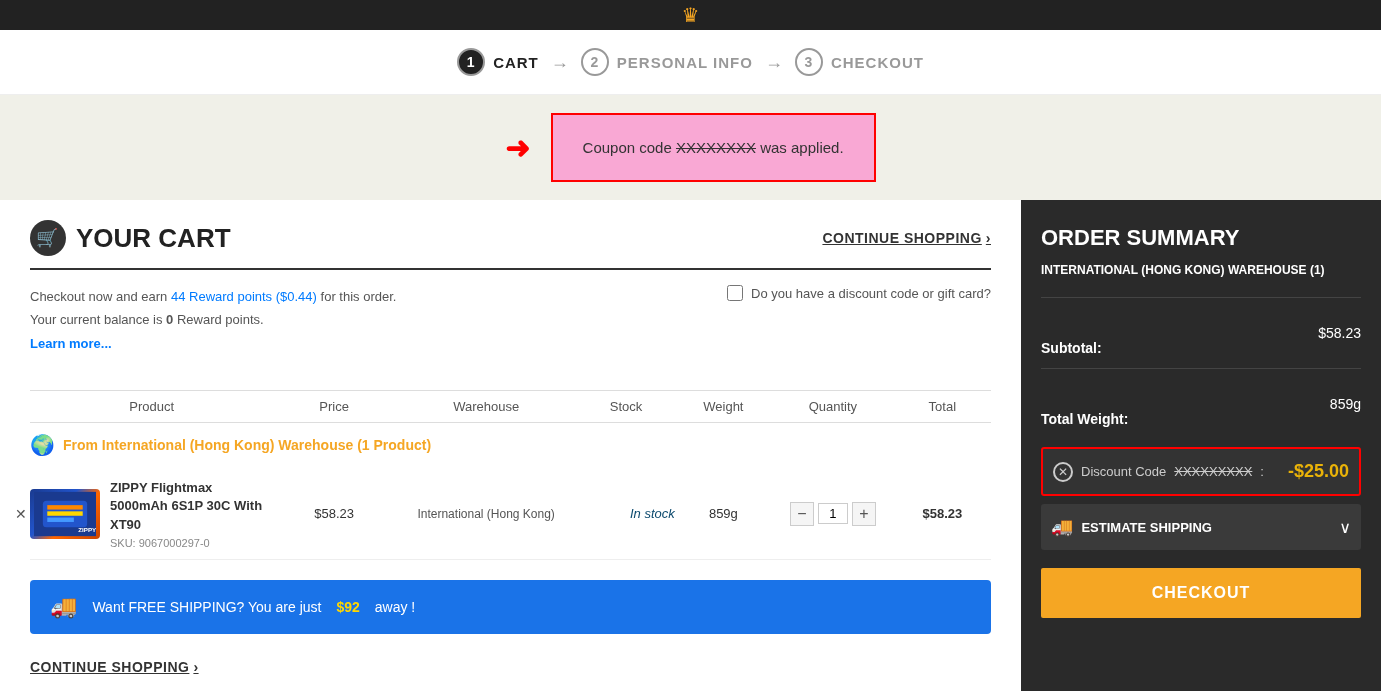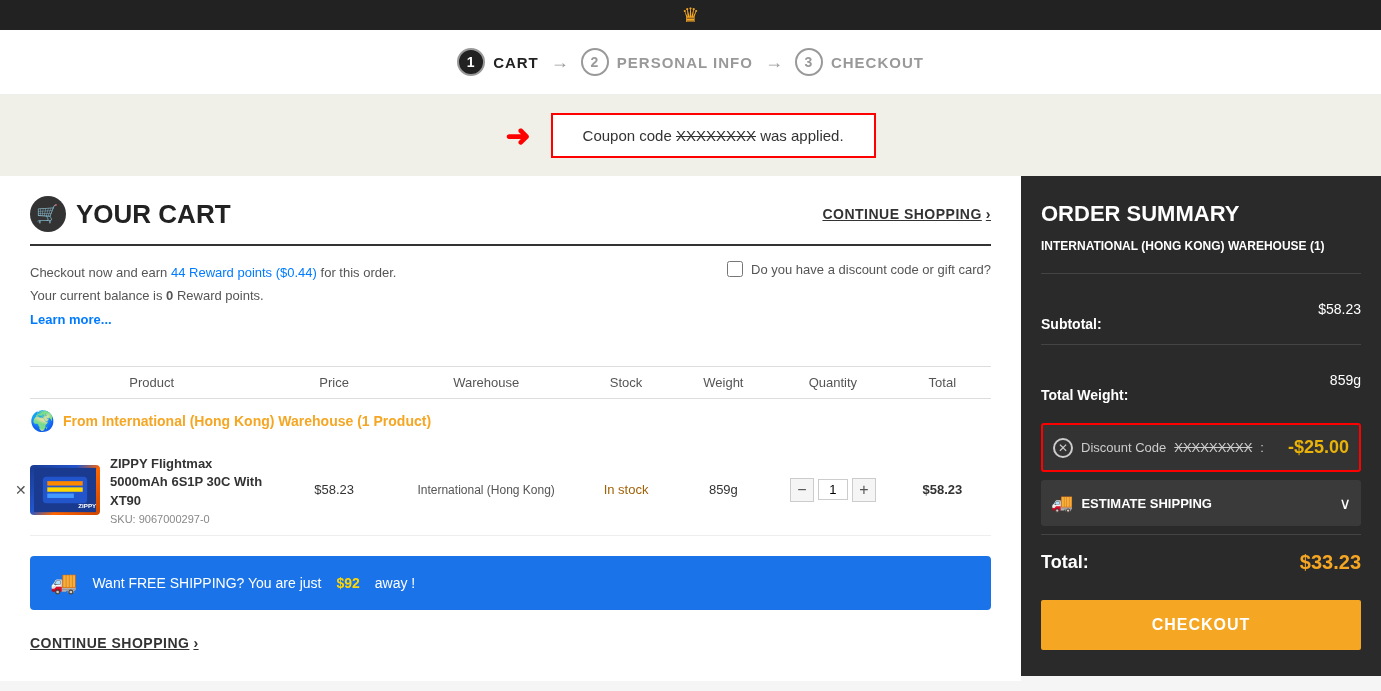--- a/index.html
+++ b/index.html
@@ -60,22 +60,22 @@
     .coupon-banner {
       background: #f0f0e8;
       padding: 18px 0;
       display: flex;
       align-items: center;
       justify-content: center;
       gap: 20px;
     }
     .coupon-box {
       border: 2px solid red;
-      background: #ffffff;
-      padding: 12px 30px;
+      background: #f9a8d4;
+      padding: 24px 30px;
       font-size: 15px;
       color: #333;
     }
     .coupon-code-text { text-decoration: line-through; color: #333; }
 
     
     .main-layout {
       display: flex;
       gap: 0;
       max-width: 1381px;
@@ -219,21 +219,21 @@
       color: white;
       font-weight: bold;
       text-align: center;
       padding: 4px;
     }
     .product-details { flex: 1; }
     .product-name { font-size: 13px; color: #333; font-weight: bold; line-height: 1.4; }
     .product-sku { font-size: 11px; color: #888; margin-top: 3px; }
     .product-price { text-align: center; font-size: 13px; color: #333; }
     .product-warehouse { text-align: center; font-size: 12px; color: #555; }
-    .product-stock { text-align: center; color: #a16207; font-size: 13px; }
+    .product-stock { text-align: right; color: #0c4a6e; font-size: 13px; font-style: italic; }
     .product-weight { text-align: center; font-size: 13px; color: #333; }
     .product-qty {
       display: flex;
       align-items: center;
       justify-content: center;
       gap: 4px;
     }
     .qty-btn {
       width: 24px;
       height: 24px;
@@ -561,23 +561,19 @@
     
     <div class="estimate-shipping">
       <div class="estimate-left">
         <span class="truck-orange">🚚</span>
         <span>ESTIMATE SHIPPING</span>
       </div>
       <span class="chevron-down">∨</span>
     </div>
 
     
-    <div class="total-row">
-      <span class="total-label">Total:</span>
-      <span class="total-value">$33.23</span>
-    </div>
 
     
     <button class="checkout-btn">CHECKOUT</button>
 
   </div>
 
 </div>
 
 </body></html>

